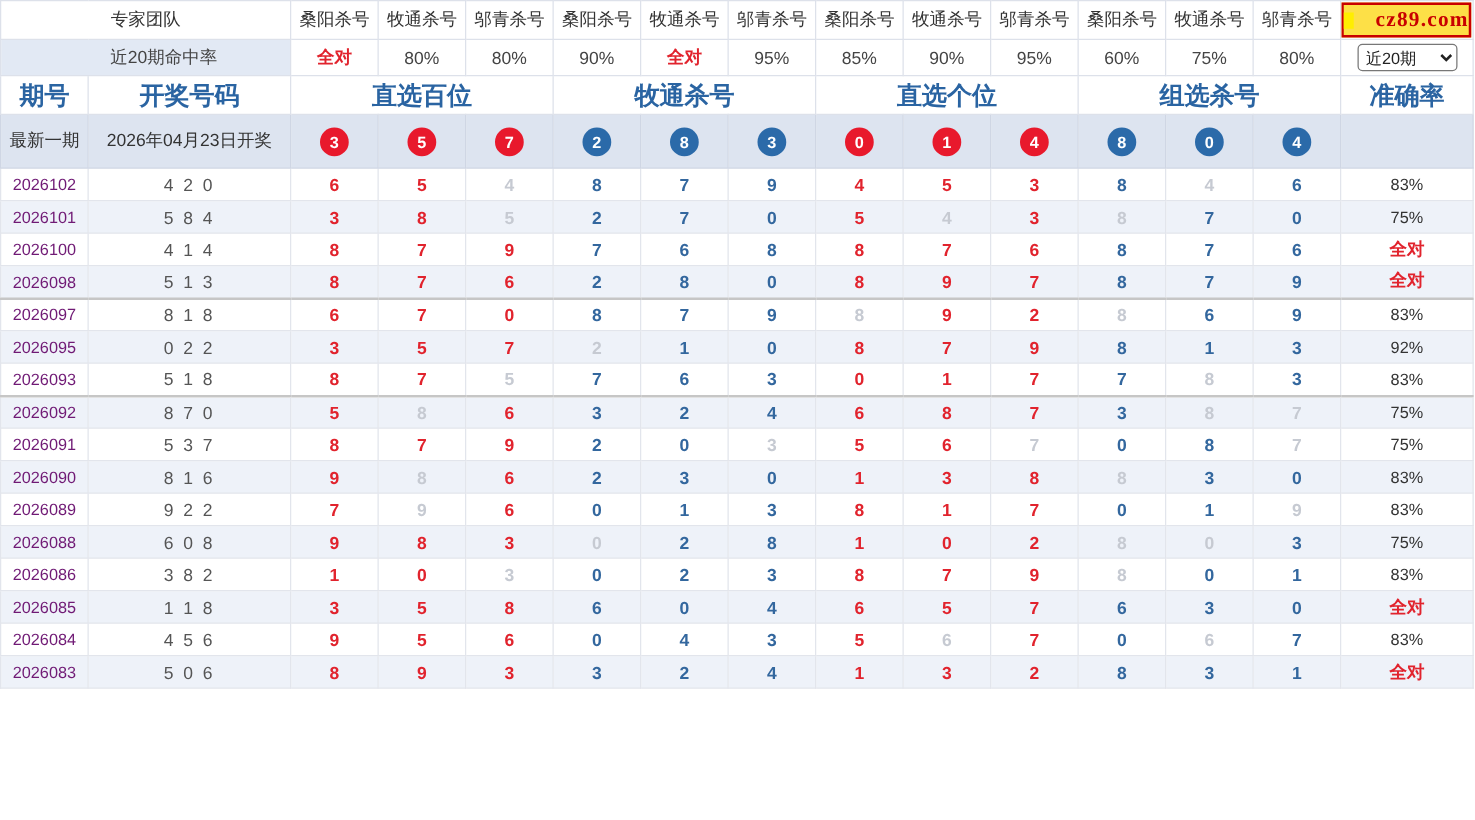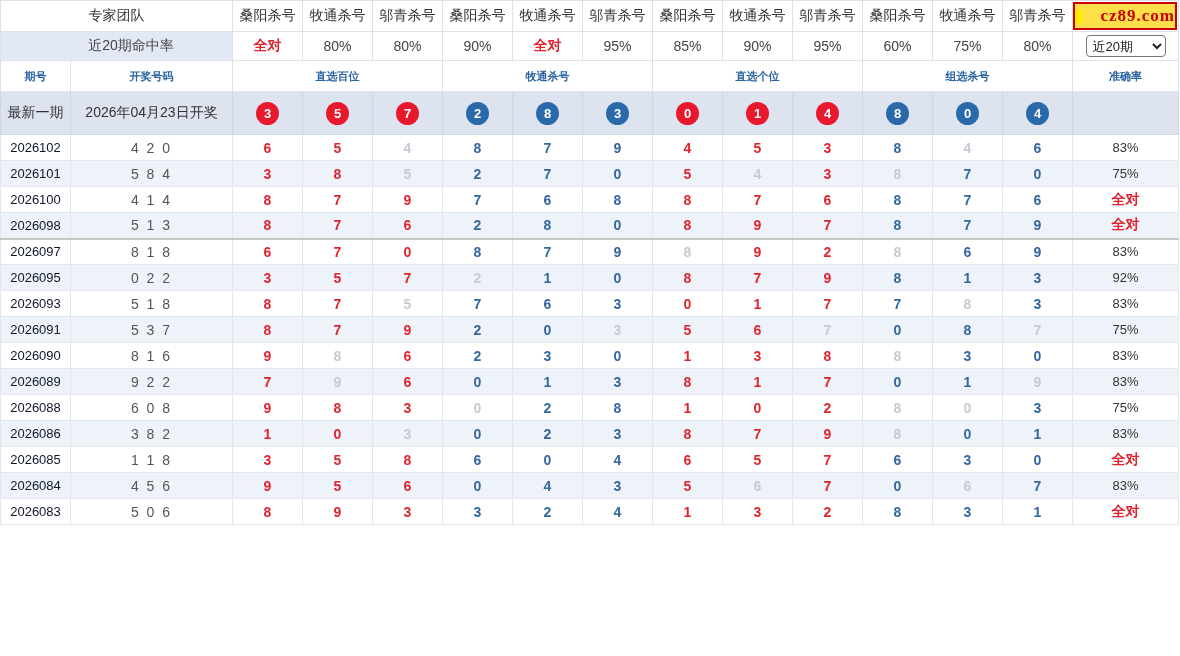--- a/index.html
+++ b/index.html
@@ -6,31 +6,31 @@
   body{width:1180px;height:656px;font-family:"Liberation Sans","DejaVu Sans",sans-serif;overflow:hidden;}
   table{border-collapse:collapse;table-layout:fixed;width:1020px;border:1px solid #c9cfda;}
   th,td{border:1px solid #e2e5ec;text-align:center;padding:0;white-space:nowrap;overflow:hidden;font-weight:normal;}
   
   tr.hrow1{height:30px;}
   tr.hrow1 th{color:#333;font-size:14px;background:#fff;border-color:#dde1ea;}
   tr.hrow2{height:29px;}
   tr.hrow2 td{color:#444;font-size:14px;background:#fff;border-color:#dde1ea;}
   tr.hrow2 .merge-left{background:#e2e9f4;padding-left:29px;}
   tr.hrow3{height:31px;}
-  tr.hrow3 th{color:#2a64a2;font-weight:bold;font-size:11px;background:#fff;border-color:#dde1ea;}
+  tr.hrow3 th{color:#2a64a2;font-weight:bold;font-size:20px;background:#fff;border-color:#dde1ea;}
   .red-strong{color:#e1232d !important;font-weight:bold !important;}
   
   tr.latest-row{height:43px;}
   tr.latest-row td{background:#dde4f0;color:#333;font-size:14px;border-color:#cfd6e4;}
   .ball{display:inline-block;width:23px;height:23px;border-radius:50%;color:#fff;font-weight:bold;font-size:13px;line-height:23px;text-align:center;}
   
   tbody.data tr{height:26px;}
   tbody.data tr:nth-child(even){background:#eef2f9;}
   tbody.data tr.gsep td{border-top:2px solid #c6c6c6;}
-  td.period{color:#0f172a;font-size:13px;}
+  td.period{color:#701a75;font-size:13px;}
   td.draw{color:#555;font-size:14px;letter-spacing:2px;}
   td.num{font-weight:bold;font-size:14px;}
   td.acc{color:#333;font-size:13px;}
   td.acc.acc-red{color:#e1232d;font-weight:bold;font-size:14px;}
   
   th.logo-cell{padding:0;}
   .logo-box{height:24px;margin:1px 1px 1px 0;border:2px solid #c80000;background:#fde047;display:flex;align-items:center;justify-content:center;gap:17px;cursor:pointer;}
   .logo-sq{width:13px;height:13px;background:#ffee00;display:inline-block;}
   .logo-text{font-family:"Liberation Serif","DejaVu Serif",serif;font-weight:bold;font-size:17px;color:#c80000;letter-spacing:1px;}
   
@@ -228,20 +228,37 @@
         <td class="num" style="color: rgb(51, 103, 158);">6</td>
         <td class="num" style="color: rgb(51, 103, 158);">3</td>
         <td class="num" style="color: rgb(225, 35, 45);">0</td>
         <td class="num" style="color: rgb(225, 35, 45);">1</td>
         <td class="num" style="color: rgb(225, 35, 45);">7</td>
         <td class="num" style="color: rgb(51, 103, 158);">7</td>
         <td class="num" style="color: rgb(198, 202, 210);">8</td>
         <td class="num" style="color: rgb(51, 103, 158);">3</td>
         <td class="acc">83%</td>
       </tr>
+      <tr class="gsep">
+        <td class="period">2026092</td>
+        <td class="draw">8 7 0</td>
+        <td class="num" style="color: rgb(225, 35, 45);">5</td>
+        <td class="num" style="color: rgb(198, 202, 210);">8</td>
+        <td class="num" style="color: rgb(225, 35, 45);">6</td>
+        <td class="num" style="color: rgb(51, 103, 158);">3</td>
+        <td class="num" style="color: rgb(51, 103, 158);">2</td>
+        <td class="num" style="color: rgb(51, 103, 158);">4</td>
+        <td class="num" style="color: rgb(225, 35, 45);">6</td>
+        <td class="num" style="color: rgb(225, 35, 45);">8</td>
+        <td class="num" style="color: rgb(225, 35, 45);">7</td>
+        <td class="num" style="color: rgb(51, 103, 158);">3</td>
+        <td class="num" style="color: rgb(198, 202, 210);">8</td>
+        <td class="num" style="color: rgb(198, 202, 210);">7</td>
+        <td class="acc">75%</td>
+      </tr>
       <tr>
         <td class="period">2026091</td>
         <td class="draw">5 3 7</td>
         <td class="num" style="color: rgb(225, 35, 45);">8</td>
         <td class="num" style="color: rgb(225, 35, 45);">7</td>
         <td class="num" style="color: rgb(225, 35, 45);">9</td>
         <td class="num" style="color: rgb(51, 103, 158);">2</td>
         <td class="num" style="color: rgb(51, 103, 158);">0</td>
         <td class="num" style="color: rgb(198, 202, 210);">3</td>
         <td class="num" style="color: rgb(225, 35, 45);">5</td>

